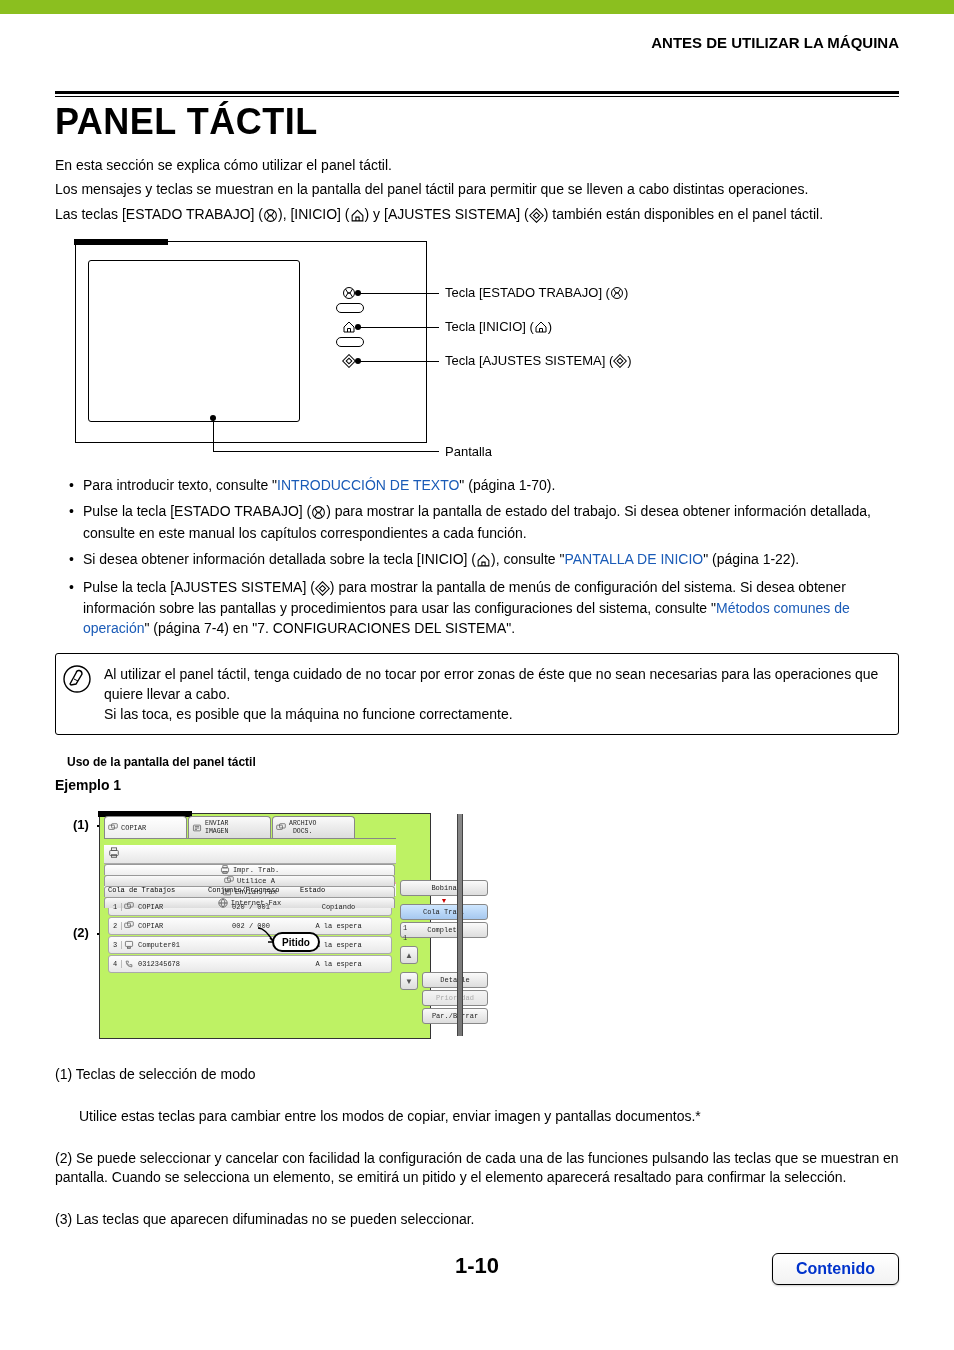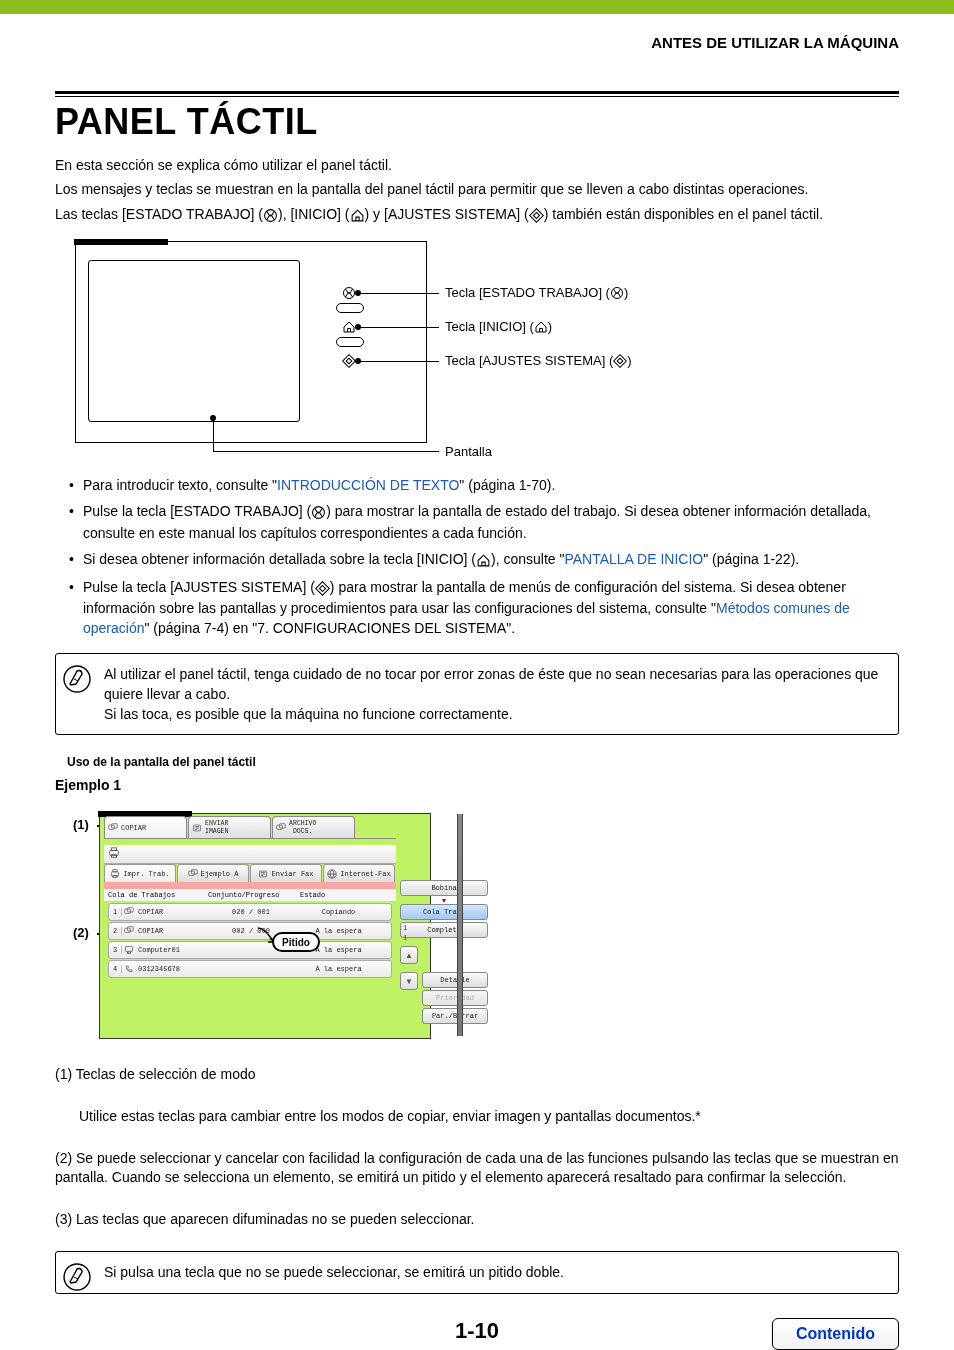--- a/index.html
+++ b/index.html
@@ -61,21 +61,21 @@
     font-size:7px; gap:3px; padding:0 3px; margin-right:1px; color:#222;
   }
   .tp-tab.active { background:linear-gradient(#fff,#eee); }
   .tp-tab svg { width:10px; height:10px; flex:none; }
   .tp-line-nolabel { text-align:center; line-height:1.2; font-size:6.5px; }
   .tp-toolbar {
     margin-top:6px; height:18px; background:linear-gradient(#fff,#e6e6e6); border-bottom:1px solid #aaa;
     display:flex; align-items:center; padding-left:4px;
   }
   .tp-toolbar svg { width:12px; height:12px; }
-  .tp-subtabs { display:flex; height:18px; border-bottom:7px solid #fca5a5; }
+  .tp-subtabs { display:flex; height:18px; border-bottom:2px solid #fca5a5;flex-direction:column; }
   .tp-subtab {
     flex:1; border:1px solid #999; border-bottom:none; border-top-left-radius:3px; border-top-right-radius:3px;
     background:linear-gradient(#fafafa,#ddd); margin-right:1px; display:flex; align-items:center; justify-content:center;
     gap:3px; font-family:"Courier New",monospace; font-size:7px; color:#222;
   }
   .tp-subtab.active { background:linear-gradient(#fff,#eee); }
   .tp-subtab svg { width:10px; height:10px; flex:none; }
   .tp-colhead { display:flex; font-family:"Courier New",monospace; font-size:7px; padding:2px 4px; background:#f6f6f6; }
   .tp-colhead span:nth-child(1){width:100px;}
   .tp-colhead span:nth-child(2){width:92px;}
@@ -280,21 +280,21 @@
           <div class="tp-subtab active">
               <svg viewBox="0 0 14 14">
                 <use href="#icn-printer"></use>
               </svg>
               <span>Impr. Trab.</span>
             </div>
           <div class="tp-subtab">
               <svg viewBox="0 0 14 14">
                 <use href="#icn-scan"></use>
               </svg>
-              <span>Ejemplo A</span>
+              <span>Utilice A</span>
             </div>
           <div class="tp-subtab">
               <svg viewBox="0 0 14 14">
                 <use href="#icn-fax"></use>
               </svg>
               <span>Enviar Fax</span>
             </div>
           <div class="tp-subtab">
               <svg viewBox="0 0 12 12">
                 <use href="#icn-globe"></use>
@@ -385,25 +385,19 @@
     </div>
   </div>
 
   <div class="numlist">
     <p class="first">(1) Teclas de selección de modo</p>
     <p>Utilice estas teclas para cambiar entre los modos de copiar, enviar imagen y pantallas documentos.*</p>
     <p class="first">(2) Se puede seleccionar y cancelar con facilidad la configuración de cada una de las funciones pulsando las teclas que se muestran en pantalla. Cuando se selecciona un elemento, se emitirá un pitido y el elemento aparecerá resaltado para confirmar la selección.</p>
     <p class="first">(3) Las teclas que aparecen difuminadas no se pueden seleccionar.</p>
   </div>
 
-  <div class="notebox">
-    <span class="noteicon"><svg viewBox="0 0 30 30">
-          <use href="#icn-note"></use>
-        </svg></span>
-    <div>Si pulsa una tecla que no se puede seleccionar, se emitirá un pitido doble.</div>
-  </div>
 
   <div class="pagefoot">
     <span>1-10</span>
     <span class="contenido-link"><span class="contenido-btn"><span>Contenido</span></span></span>
   </div>
 
 </div>
 
 </body></html>

